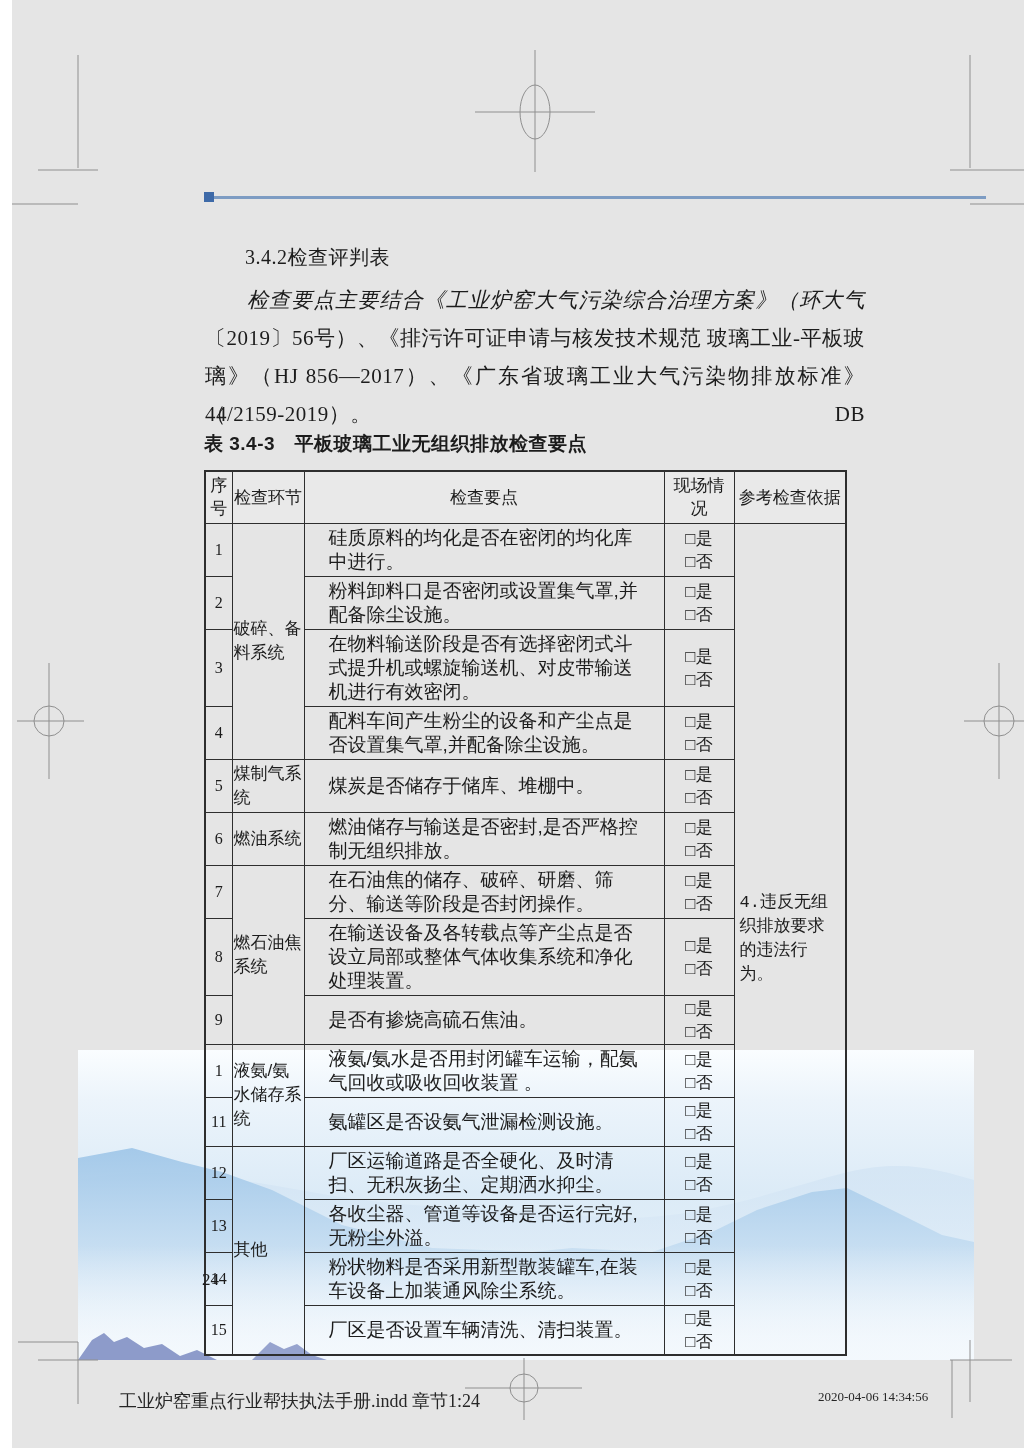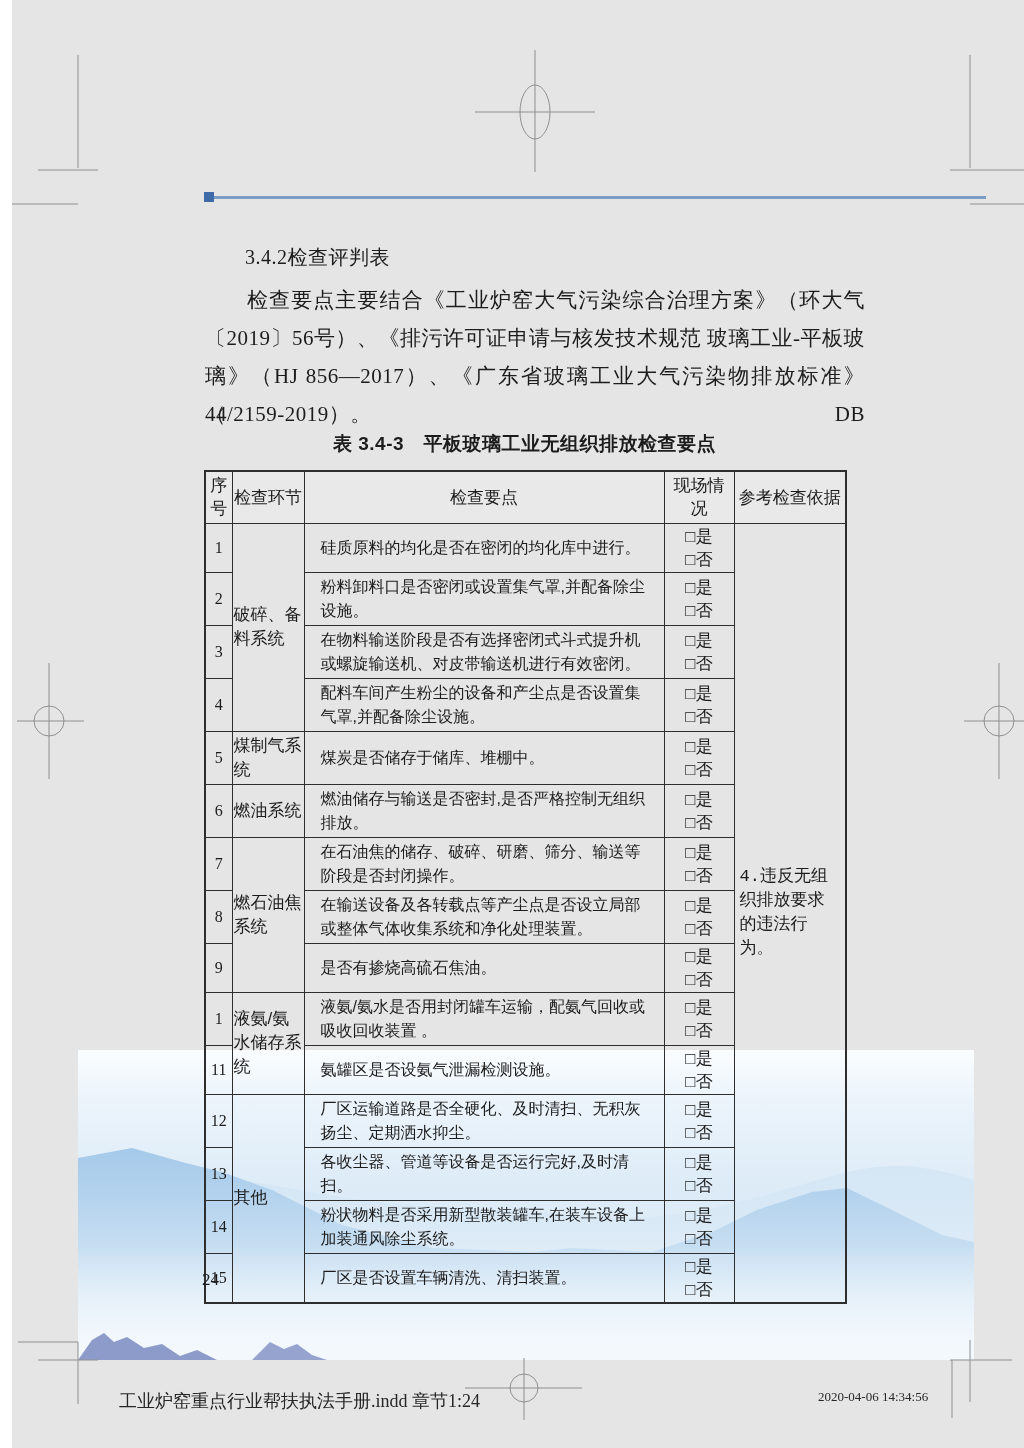--- a/index.html
+++ b/index.html
@@ -11,32 +11,32 @@
   .bg-art{position:absolute;left:66px;top:1050px;width:896px;height:310px;z-index:0;
           background:linear-gradient(180deg,#fafdff 0%,#ecf4fb 16%,#dcebf7 46%,#e3f0f9 72%,#eff6fc 100%);}
   .bg-art svg{display:block;width:896px;height:310px;}
   
   .accent-square{position:absolute;left:192px;top:192px;width:10px;height:10px;background:#3e6aa8;z-index:2;}
   .accent-line{position:absolute;left:202px;top:196px;width:772px;height:3px;background:#7d9cc3;z-index:2;}
   .heading{position:absolute;left:233px;top:244px;font-size:20px;z-index:2;letter-spacing:.5px;}
   .para{position:absolute;left:193px;top:281px;width:660px;z-index:2;font-size:21px;}
   .pline{height:38px;line-height:38px;letter-spacing:.5px;}
   .pj{text-align:justify;text-align-last:justify;}
-  .indent{padding-left:42px;}
-  .table-title{position:absolute;left:192px;top:431px;width:641px;text-align:center;z-index:2;
+  .indent{padding-left:42px;font-style:italic;}
+  .table-title{position:absolute;left:192px;top:431px;width:641px;text-align:left;z-index:2;
                font-family:"Liberation Sans","DejaVu Sans",sans-serif;font-size:19px;font-weight:bold;letter-spacing:.5px;}
   table.checklist{position:absolute;left:192px;top:470px;width:641px;z-index:2;
                   border-collapse:collapse;table-layout:fixed;background:transparent;
                   font-family:"Liberation Sans","DejaVu Sans",sans-serif;}
   table.checklist,table.checklist th,table.checklist td{border:1px solid #2e2e2e;}
   table.checklist{border-width:2px;}
   table.checklist th{background:#e9e9e9;font-weight:normal;font-size:17px;padding:2px 1px;line-height:23px;}
   td.no{text-align:center;font-size:16px;font-family:"Liberation Serif","DejaVu Serif",serif;}
   td.grp{font-size:17px;line-height:24px;padding:2px 1px;vertical-align:middle;}
-  td.pt{font-size:16px;line-height:24px;padding:2px 16px;text-align:left;}
+  td.pt{font-size:19px;line-height:24px;padding:2px 24px;text-align:left;}
   td.sit{vertical-align:middle;}
   .cb{display:flex;flex-direction:column;align-items:center;font-size:17px;line-height:23px;}
   td.ref{font-size:17px;line-height:24px;padding:2px 5px;vertical-align:middle;font-family:Liberation Mono, monospace;}
   .pageno{position:absolute;left:190px;top:1270px;font-size:17px;z-index:2;}
   .footer-left{position:absolute;left:107px;top:1389px;font-size:18px;z-index:4;color:#262626;}
   .footer-right{position:absolute;left:806px;top:1389px;font-size:13px;z-index:4;color:#262626;}
 </style>
 </head>
 <body>
 
@@ -247,21 +247,21 @@
         <td class="pt">厂区运输道路是否全硬化、及时清扫、无积灰扬尘、定期洒水抑尘。</td>
         <td class="sit">
             <div class="cb">
               <span>□是</span>
               <span>□否</span>
             </div>
           </td>
       </tr>
       <tr style="height:47px">
         <td class="no">13</td>
-        <td class="pt">各收尘器、管道等设备是否运行完好,及时清扫。</td>
+        <td class="pt">各收尘器、管道等设备是否运行完好,无粉尘外溢。</td>
         <td class="sit">
             <div class="cb">
               <span>□是</span>
               <span>□否</span>
             </div>
           </td>
       </tr>
       <tr style="height:50px">
         <td class="no">14</td>
         <td class="pt">粉状物料是否采用新型散装罐车,在装车设备上加装通风除尘系统。</td>

